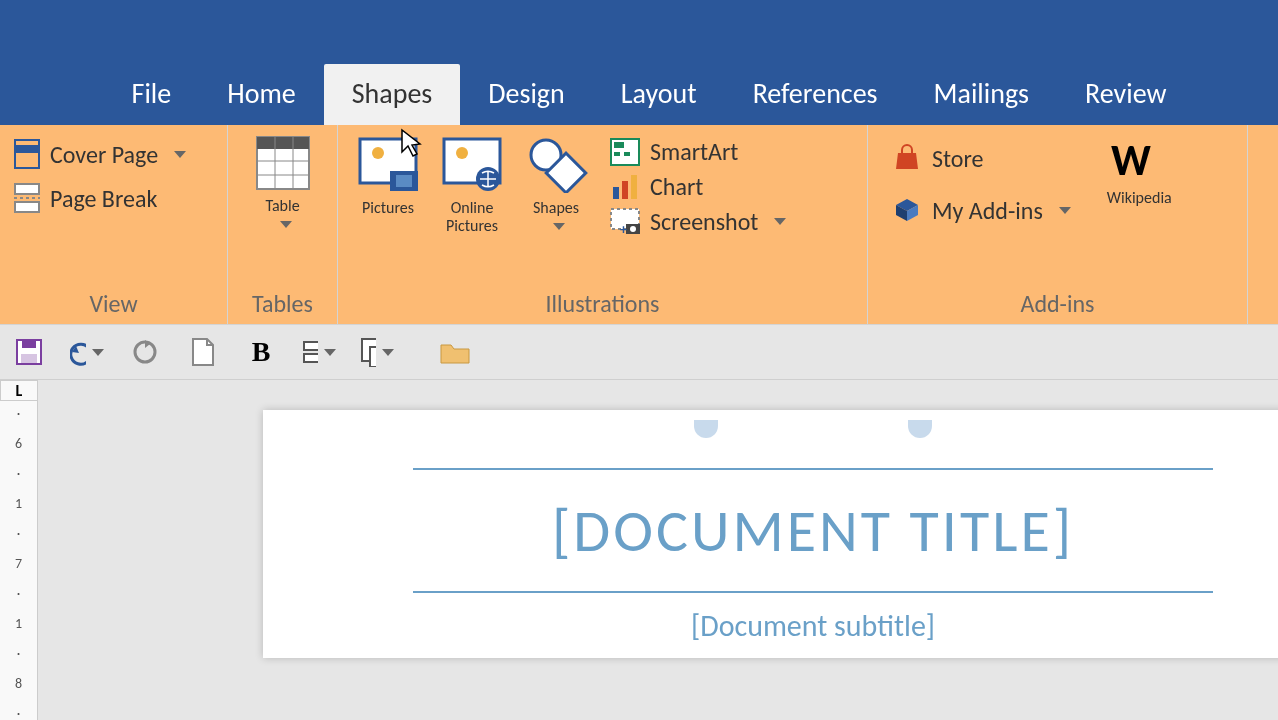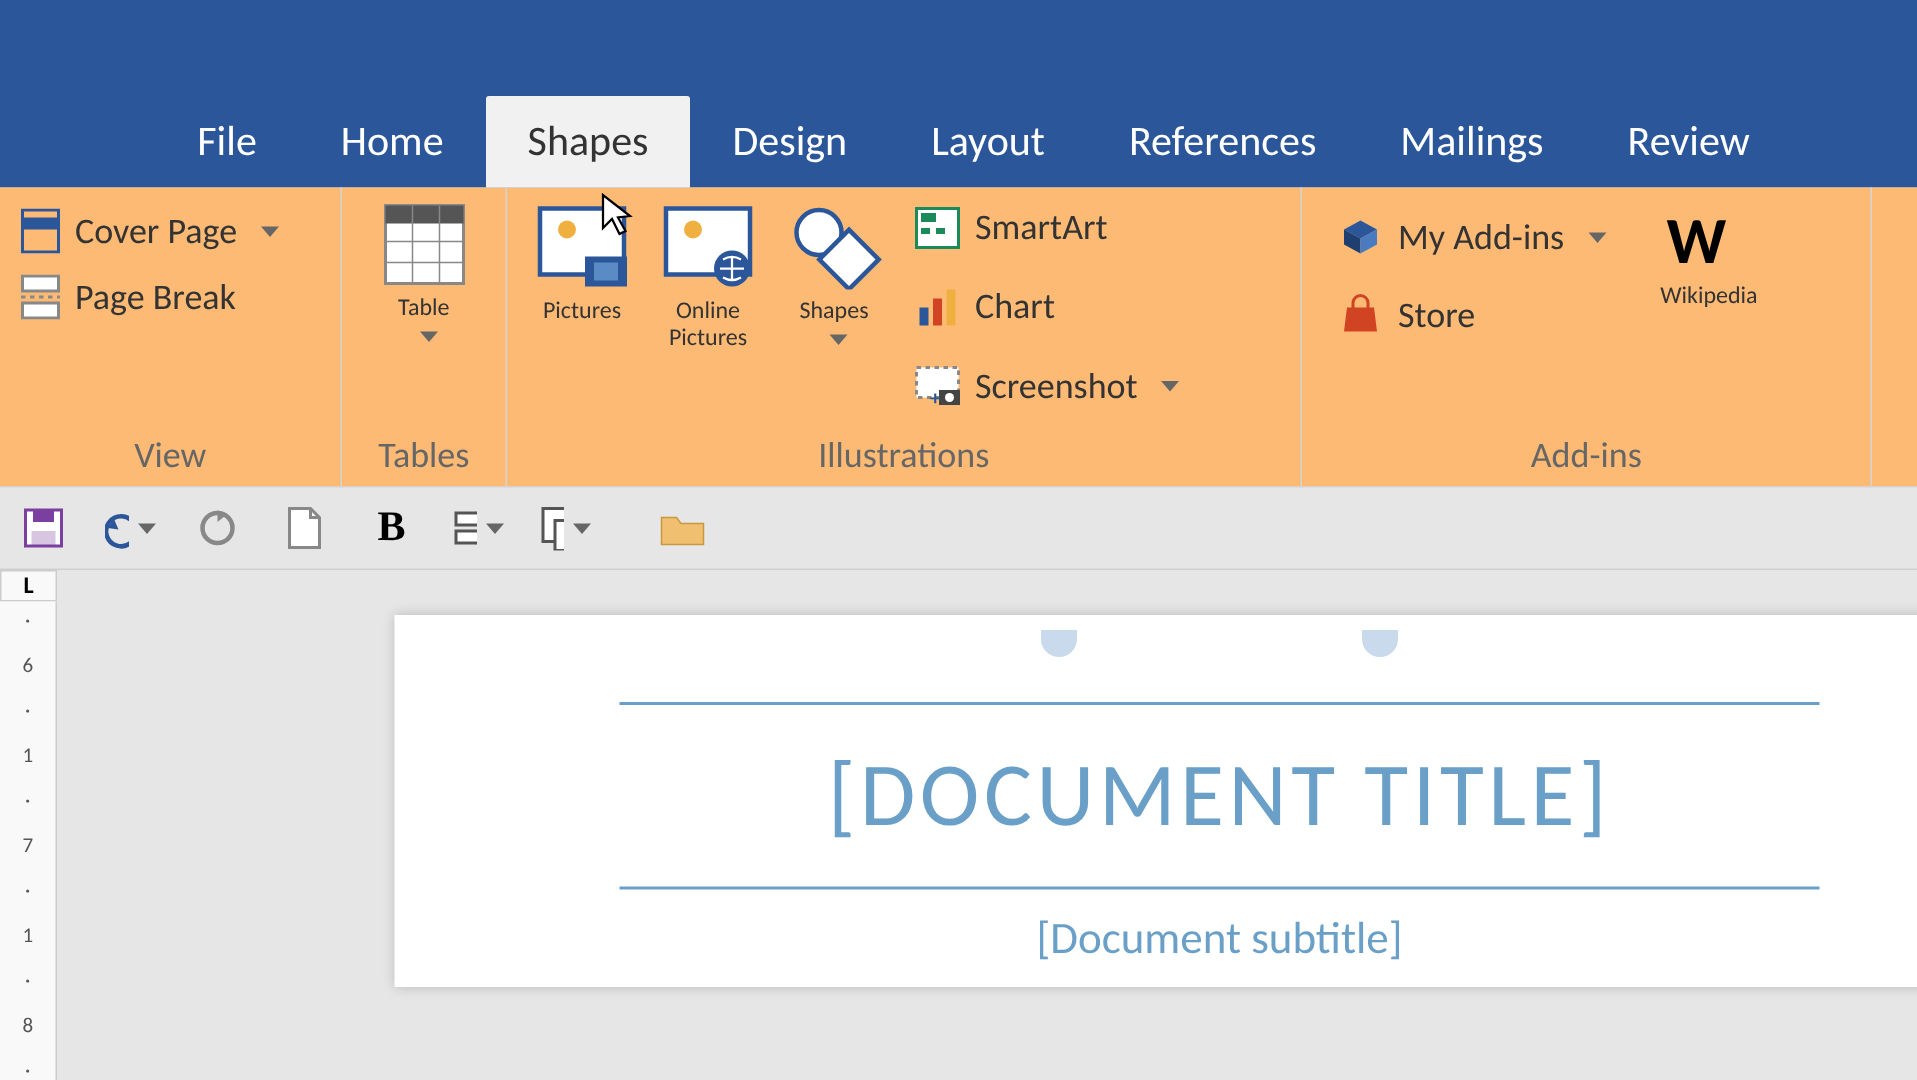--- a/index.html
+++ b/index.html
@@ -16,21 +16,21 @@
   .group-body { flex: 1; display: flex; align-items: flex-start; }
   .group-label { text-align: center; font-size: 24px; color: #666; padding: 4px 0 6px; }
 
   .pages-col { display: flex; flex-direction: column; gap: 10px; padding-top: 6px; }
   .hbtn { display: flex; align-items: center; gap: 10px; font-size: 24px; color: #333; padding: 2px 6px; cursor: pointer; white-space: nowrap; }
   .drop::after { content: ""; display: inline-block; border-top: 7px solid #666; border-left: 6px solid transparent; border-right: 6px solid transparent; margin-left: 6px; }
 
   .vbtn { display: flex; flex-direction: column; align-items: center; justify-content: flex-start; gap: 6px; padding: 4px 10px 0; cursor: pointer; }
   .vbtn .lbl { font-size: 16px; color: #333; text-align: center; line-height: 1.1; }
 
-  .illus-right { display: flex; flex-direction: column; gap: 20px; padding-left: 6px; padding-top: 4px; }
+  .illus-right { display: flex; flex-direction: column; gap: 2px; padding-left: 6px; padding-top: 4px; }
 
   .addins-col { display: flex; flex-direction: column; gap: 18px; padding-top: 10px; padding-left: 10px; }
 
   .qat { background: #e6e6e6; height: 55px; display: flex; align-items: center; gap: 24px; padding-left: 12px; border-bottom: 1px solid #cfcfcf; }
   .qat-btn { width: 34px; height: 34px; display: flex; align-items: center; justify-content: center; cursor: pointer; }
 
   .workspace { display: flex; height: calc(720px - 60px - 65px - 200px - 55px); background: #e6e6e6; }
   .ruler-corner { width: 38px; height: 38px; background: #f9f9f9; border: 1px solid #ccc; display: flex; align-items: center; justify-content: center; font-size: 16px; font-weight: 700; }
   .ruler-v { width: 38px; background: #f9f9f9; border-right: 1px solid #ccc; display: flex; flex-direction: column; align-items: center; font-size: 14px; color: #555; padding-top: 4px; gap: 13px; }
   .ruler-v span { transform: rotate(0deg); }
@@ -161,34 +161,34 @@
           <span>Screenshot</span>
         </div>
       </div>
     </div>
     <div class="group-label">Illustrations</div>
   </div>
 
   <div class="group" style="width:380px;">
     <div class="group-body">
       <div class="addins-col">
+        <div class="hbtn">
+          <svg width="30" height="30">
+              <path d="M6 10 h18 l2 16 h-22 z" fill="#d04423"></path>
+              <path d="M10 12 v-5 a5 5 0 0 1 10 0 v5" fill="none" stroke="#d04423" stroke-width="2"></path>
+            </svg>
+          <span>Store</span>
+        </div>
         <div class="hbtn drop">
           <svg width="30" height="30">
               <path d="M4 10 l11 -6 l11 6 l-11 6 z" fill="#2b579a"></path>
               <path d="M4 10 v10 l11 6 v-10 z" fill="#1e3f70"></path>
               <path d="M26 10 v10 l-11 6 v-10 z" fill="#4a7bc0"></path>
             </svg>
           <span>My Add-ins</span>
-        </div>
-        <div class="hbtn">
-          <svg width="30" height="30">
-              <path d="M6 10 h18 l2 16 h-22 z" fill="#d04423"></path>
-              <path d="M10 12 v-5 a5 5 0 0 1 10 0 v5" fill="none" stroke="#d04423" stroke-width="2"></path>
-            </svg>
-          <span>Store</span>
         </div>
       </div>
       <div class="vbtn" style="margin-left:20px;">
         <svg width="56" height="48">
             <text x="0" y="40" font-size="44" font-family="Georgia,serif" font-weight="bold">W</text>
           </svg>
         <span class="lbl">Wikipedia</span>
       </div>
     </div>
     <div class="group-label">Add-ins</div>

